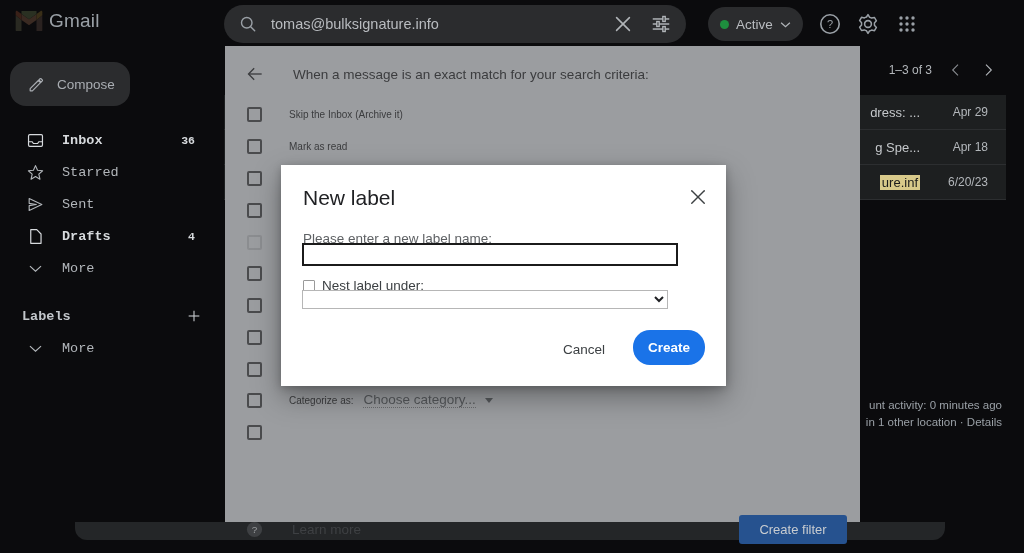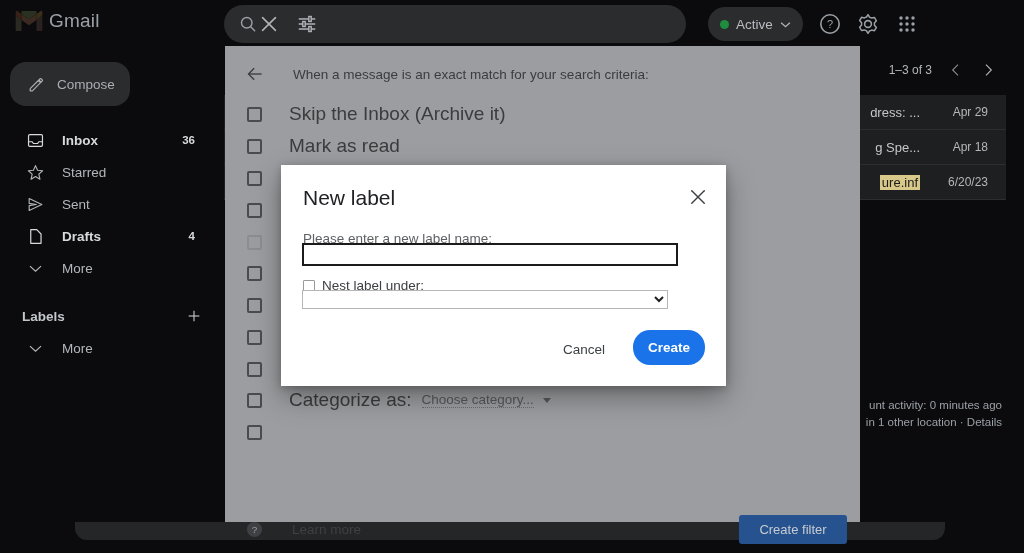--- a/index.html
+++ b/index.html
@@ -45,21 +45,21 @@
   .ti-apps { left: 895px; }
 
   
   .sidebar { position: absolute; left: 0; top: 48px; width: 224px; bottom: 0; }
   .compose {
     position: absolute; left: 10px; top: 14px; width: 120px; height: 44px;
     background: #2b2c2e; border-radius: 16px; display: flex; align-items: center; gap: 11px;
     padding-left: 17px;
   }
   .compose .lbl { font-size: 13.5px; color: #a9adb2; }
-  .nav { position: absolute; left: 0; top: 76px; width: 224px; }
+  .nav { position: absolute; left: 0; top: 76px; width: 224px; font-family: Liberation Mono, monospace; }
   .nav-item {
     position: relative; height: 32px; display: flex; align-items: center;
     padding-left: 26px; border-radius: 0 16px 16px 0; margin-right: 9px;
   }
   .nav-item .ico { width: 19px; height: 19px; flex: 0 0 auto; }
   .nav-item .lbl { margin-left: 17px; font-size: 13.5px; color: #b3b7bb; }
   .nav-item.bold .lbl { font-weight: bold; color: #d7dadd; }
   .nav-item .cnt { position: absolute; right: 20px; font-size: 11.5px; color: #b3b7bb; }
   .nav-item.bold .cnt { font-weight: bold; color: #d7dadd; }
   .labels-head {
@@ -94,21 +94,21 @@
     background: #9b9da0;
   }
   .sheet-inner { position: relative; width: 100%; height: 100%; }
   .sheet-head { position: absolute; left: 20px; top: 18px; display: flex; align-items: center; }
   .sheet-head .back { width: 20px; height: 20px; }
   .sheet-head .ttl { margin-left: 28px; font-size: 13.5px; color: #3b3c3e; white-space: nowrap; }
 
   .checkrow { position: absolute; left: 22px; display: flex; align-items: center; height: 20px; }
   .cbx { width: 15px; height: 15px; border: 2px solid #4a4b4d; border-radius: 2px; flex: 0 0 auto; }
   .cbx.disabled { border-color: #8b8d90; }
-  .checkrow .lbl { margin-left: 27px; font-size: 19px; color: #3b3c3e; white-space: nowrap; }
+  .checkrow .lbl { margin-left: 27px; font-size: 10px; color: #3b3c3e; white-space: nowrap; }
   .checkrow .lbl.disabled { color: #86888b; }
   .checkrow .lbl b { font-weight: bold; }
   .sub-choose { margin-left: 10px; font-size: 13.5px; color: #55585b; border-bottom: 1px dotted #6a6c6f; }
   .caret-sm {
     margin-left: 9px; width: 0; height: 0;
     border-left: 4.5px solid transparent; border-right: 4.5px solid transparent;
     border-top: 5px solid #55585b;
   }
 
   .learn { position: absolute; left: 20px; top: 474px; display: flex; align-items: center; }
@@ -178,20 +178,21 @@
           <path d="M9 5.6 18 12l9-6.4V2H9v3.6z" fill="#2a3022"></path>
         </svg>
         <span class="brand-text">Gmail</span>
       </div>
 
       <div class="searchbar">
         <svg class="search-icon" viewBox="0 0 24 24">
           <circle cx="10.5" cy="10.5" r="6.3" fill="none" stroke="#9aa0a6" stroke-width="1.7"></circle>
           <line x1="15.2" y1="15.2" x2="20" y2="20" stroke="#9aa0a6" stroke-width="1.7" stroke-linecap="round"></line>
         </svg>
+        <span class="search-text" title="Search mail">tomas@bulksignature.info</span>
         <svg class="search-clear" viewBox="0 0 24 24">
           <line x1="5" y1="5" x2="19" y2="19" stroke="#b0b4b8" stroke-width="1.7" stroke-linecap="round"></line>
           <line x1="19" y1="5" x2="5" y2="19" stroke="#b0b4b8" stroke-width="1.7" stroke-linecap="round"></line>
         </svg>
         <svg class="search-opts" viewBox="0 0 24 24">
           <line x1="3" y1="6.5" x2="21" y2="6.5" stroke="#b0b4b8" stroke-width="1.6"></line>
           <line x1="3" y1="12" x2="21" y2="12" stroke="#b0b4b8" stroke-width="1.6"></line>
           <line x1="3" y1="17.5" x2="21" y2="17.5" stroke="#b0b4b8" stroke-width="1.6"></line>
           <rect x="14" y="3.8" width="2.6" height="5.4" fill="#2b2c2e" stroke="#b0b4b8" stroke-width="1.5"></rect>
           <rect x="7.4" y="9.3" width="2.6" height="5.4" fill="#2b2c2e" stroke="#b0b4b8" stroke-width="1.5"></rect>

